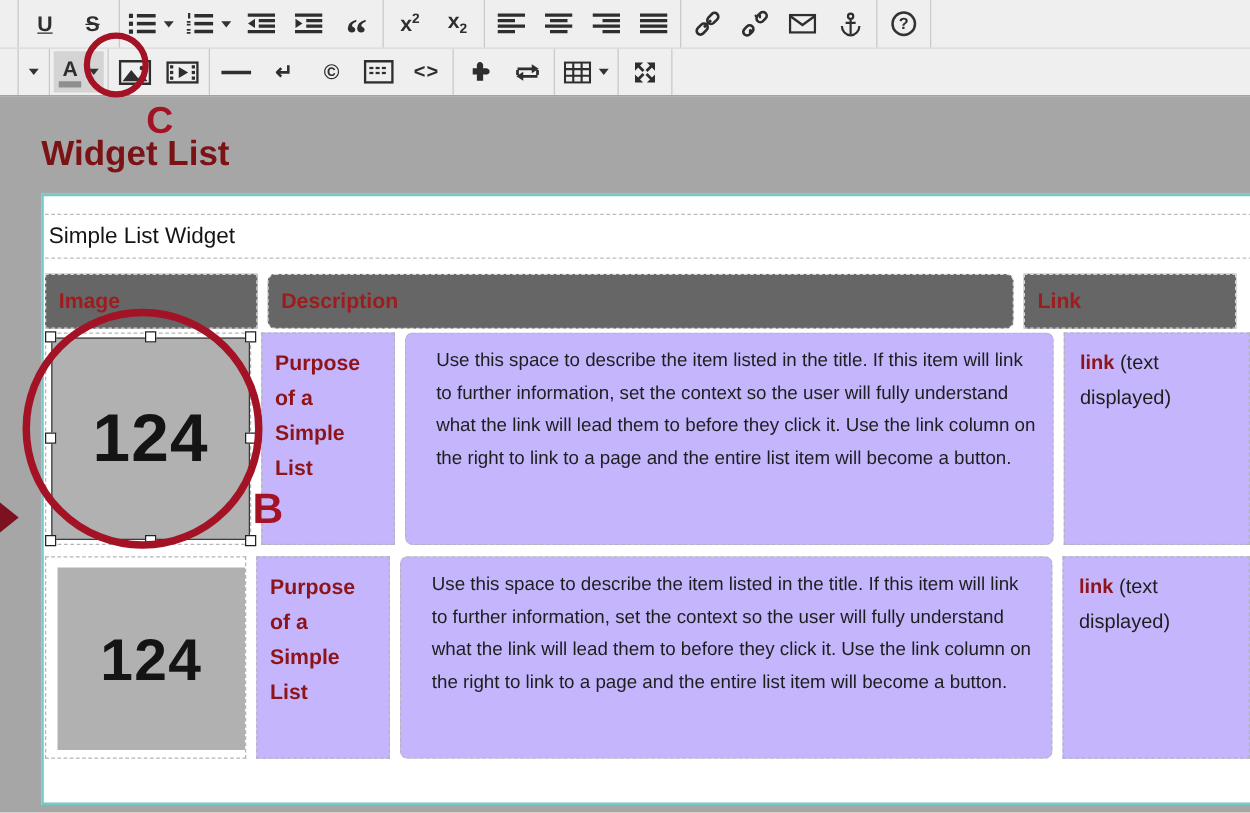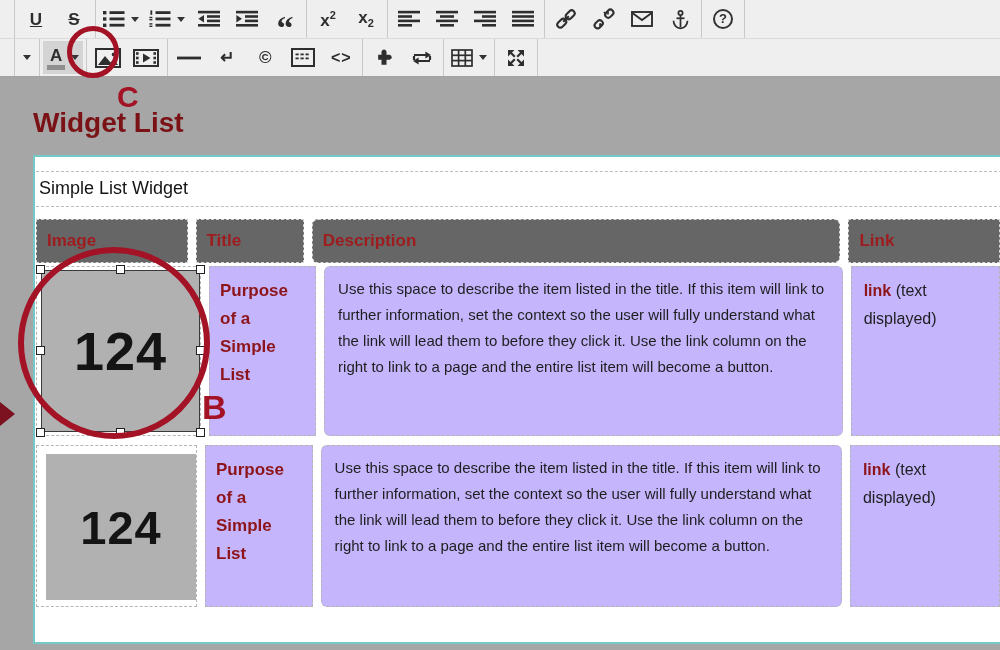--- a/index.html
+++ b/index.html
@@ -98,21 +98,21 @@
   .td { background:#c4b5fd; }
   .td.c-img { background:#ffffff; }
   .t-row.r1 .td { height:170px; }
   .t-row.r2 .td { height:162px; }
 
   .td.c-title {
     padding:10px 8px 0 10px; font-weight:700; color:#8d1418;
     font-size:17px; line-height:28px;
   }
   .td.c-desc {
-    padding:9px 12px 0 13px; font-size:15px; line-height:26px; color:#1e1e1e;
+    padding:9px 12px 0 24px; font-size:15px; line-height:26px; color:#1e1e1e;
   }
   .td.c-link { padding:10px 6px 0 12px; font-size:16px; line-height:28px; color:#1e1e1e; }
   .td.c-link .lb { font-weight:700; color:#8d1418; }
 
   .img-wrap { position:relative; margin:3px 0 0 4px; width:159px; height:162px; }
   .img-box {
     width:100%; height:100%; background:#b1b1b1;
     display:flex; align-items:center; justify-content:center;
     font-weight:700; color:#141414; letter-spacing:1px;
   }
@@ -453,21 +453,20 @@
 <div class="circle-c"></div>
 <div class="label-c">C</div>
 
 <div class="heading">Widget List</div>
 
 <div class="widget">
   <div class="widget-label">Simple List Widget</div>
   <div class="sl-table">
     <div class="t-row hdr">
         <div class="cell th c-img">Image</div>
-        <div class="cell th c-title">Title</div>
         <div class="cell th c-desc">Description</div>
         <div class="cell th c-link">Link</div>
       </div>
     <div class="t-row r1">
         <div class="cell td c-img">
           <div class="img-wrap sel">
             <div class="img-box">124</div>
             <div class="hnd" style="top: -5px; left: -5px;"></div>
             <div class="hnd" style="top: -5px; left: calc(50% - 5px);"></div>
             <div class="hnd" style="top: -5px; left: calc(100% - 4px);"></div>

